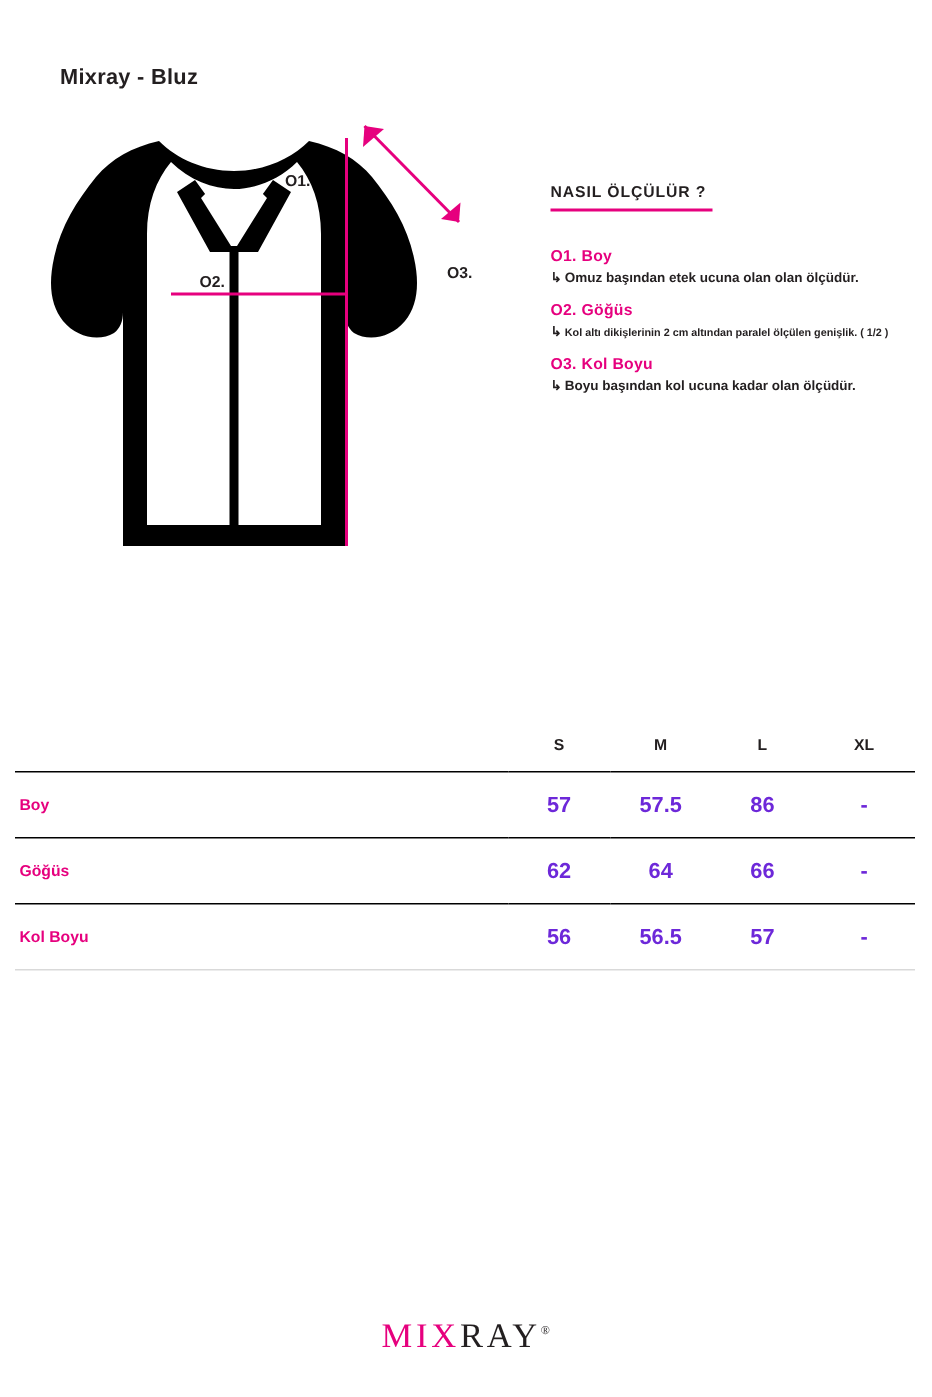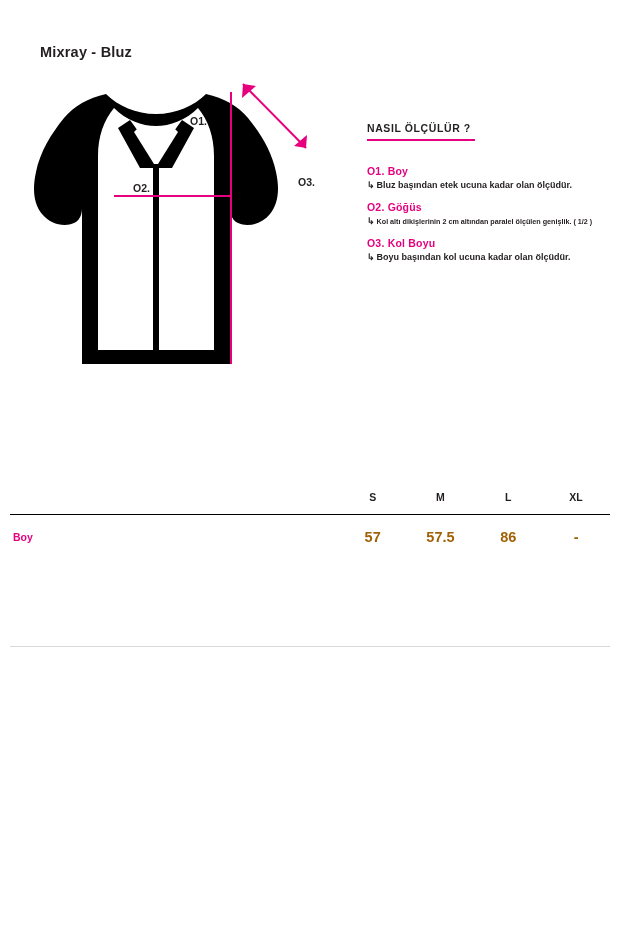--- a/index.html
+++ b/index.html
@@ -107,21 +107,21 @@
   }
   .size-table thead th.rowhead { width: 320px; }
   .size-table th.sizecol, .size-table td.sizecol { width: 66px; }
   .size-table tbody tr {
     border-top: 1px solid #000000;
   }
   .size-table tbody td {
     height: 43px;
     font-size: 14.5px;
     font-weight: bold;
-    color: #a16207;
+    color: #6d28d9;
   }
   .size-table tbody td.rowhead {
     text-align: left;
     padding-left: 3px;
     font-size: 10.5px;
     font-weight: bold;
     color: #e6007e;
   }
   .table-bottom-rule {
     position: absolute;
@@ -208,21 +208,21 @@
     <div style="position:absolute; left:172px; top:18px; font-size:10.5px; font-weight:bold; color:#231f20;margin-top:25px;">O1.</div>
     <div style="position:absolute; left:75px; top:110px; font-size:10.5px; font-weight:bold; color:#231f20;margin-left:40px;">O2.</div>
     <div style="position:absolute; left:280px; top:104px; font-size:10.5px; font-weight:bold; color:#231f20;text-align:center;">O3.</div>
   </div>
 
   <div class="howto">
     <div class="howto-title">NASIL ÖLÇÜLÜR ?</div>
 
     <div class="howto-item">
       <div class="h-label">O1. Boy</div>
-      <div class="h-desc"><span class="arrow-hook">↳</span><span>Bluz başından etek ucuna kadar olan ölçüdür.</span></div>
+      <div class="h-desc"><span class="arrow-hook">↳</span><span>Omuz başından etek ucuna olan olan ölçüdür.</span></div>
     </div>
 
     <div class="howto-item">
       <div class="h-label">O2. Göğüs</div>
       <div class="h-desc small"><span class="arrow-hook">↳</span><span>Kol altı dikişlerinin 2 cm altından paralel ölçülen genişlik. ( 1/2 )</span></div>
     </div>
 
     <div class="howto-item">
       <div class="h-label">O3. Kol Boyu</div>
       <div class="h-desc"><span class="arrow-hook">↳</span><span>Boyu başından kol ucuna kadar olan ölçüdür.</span></div>
@@ -240,18 +240,35 @@
       </tr>
     </thead>
     <tbody>
       <tr>
         <td class="rowhead">Boy</td>
         <td class="sizecol">57</td>
         <td class="sizecol">57.5</td>
         <td class="sizecol">86</td>
         <td class="sizecol">-</td>
       </tr>
+      <tr>
+        <td class="rowhead">Göğüs</td>
+        <td class="sizecol">62</td>
+        <td class="sizecol">64</td>
+        <td class="sizecol">66</td>
+        <td class="sizecol">-</td>
+      </tr>
+      <tr>
+        <td class="rowhead">Kol Boyu</td>
+        <td class="sizecol">56</td>
+        <td class="sizecol">56.5</td>
+        <td class="sizecol">57</td>
+        <td class="sizecol">-</td>
+      </tr>
     </tbody>
   </table>
   <div class="table-bottom-rule"></div>
 
+  <div class="footer-logo">
+    <span class="mix">MIX</span><span class="ray">RAY</span><span class="reg">®</span>
+  </div>
 
 </div>
 
 </body></html>

